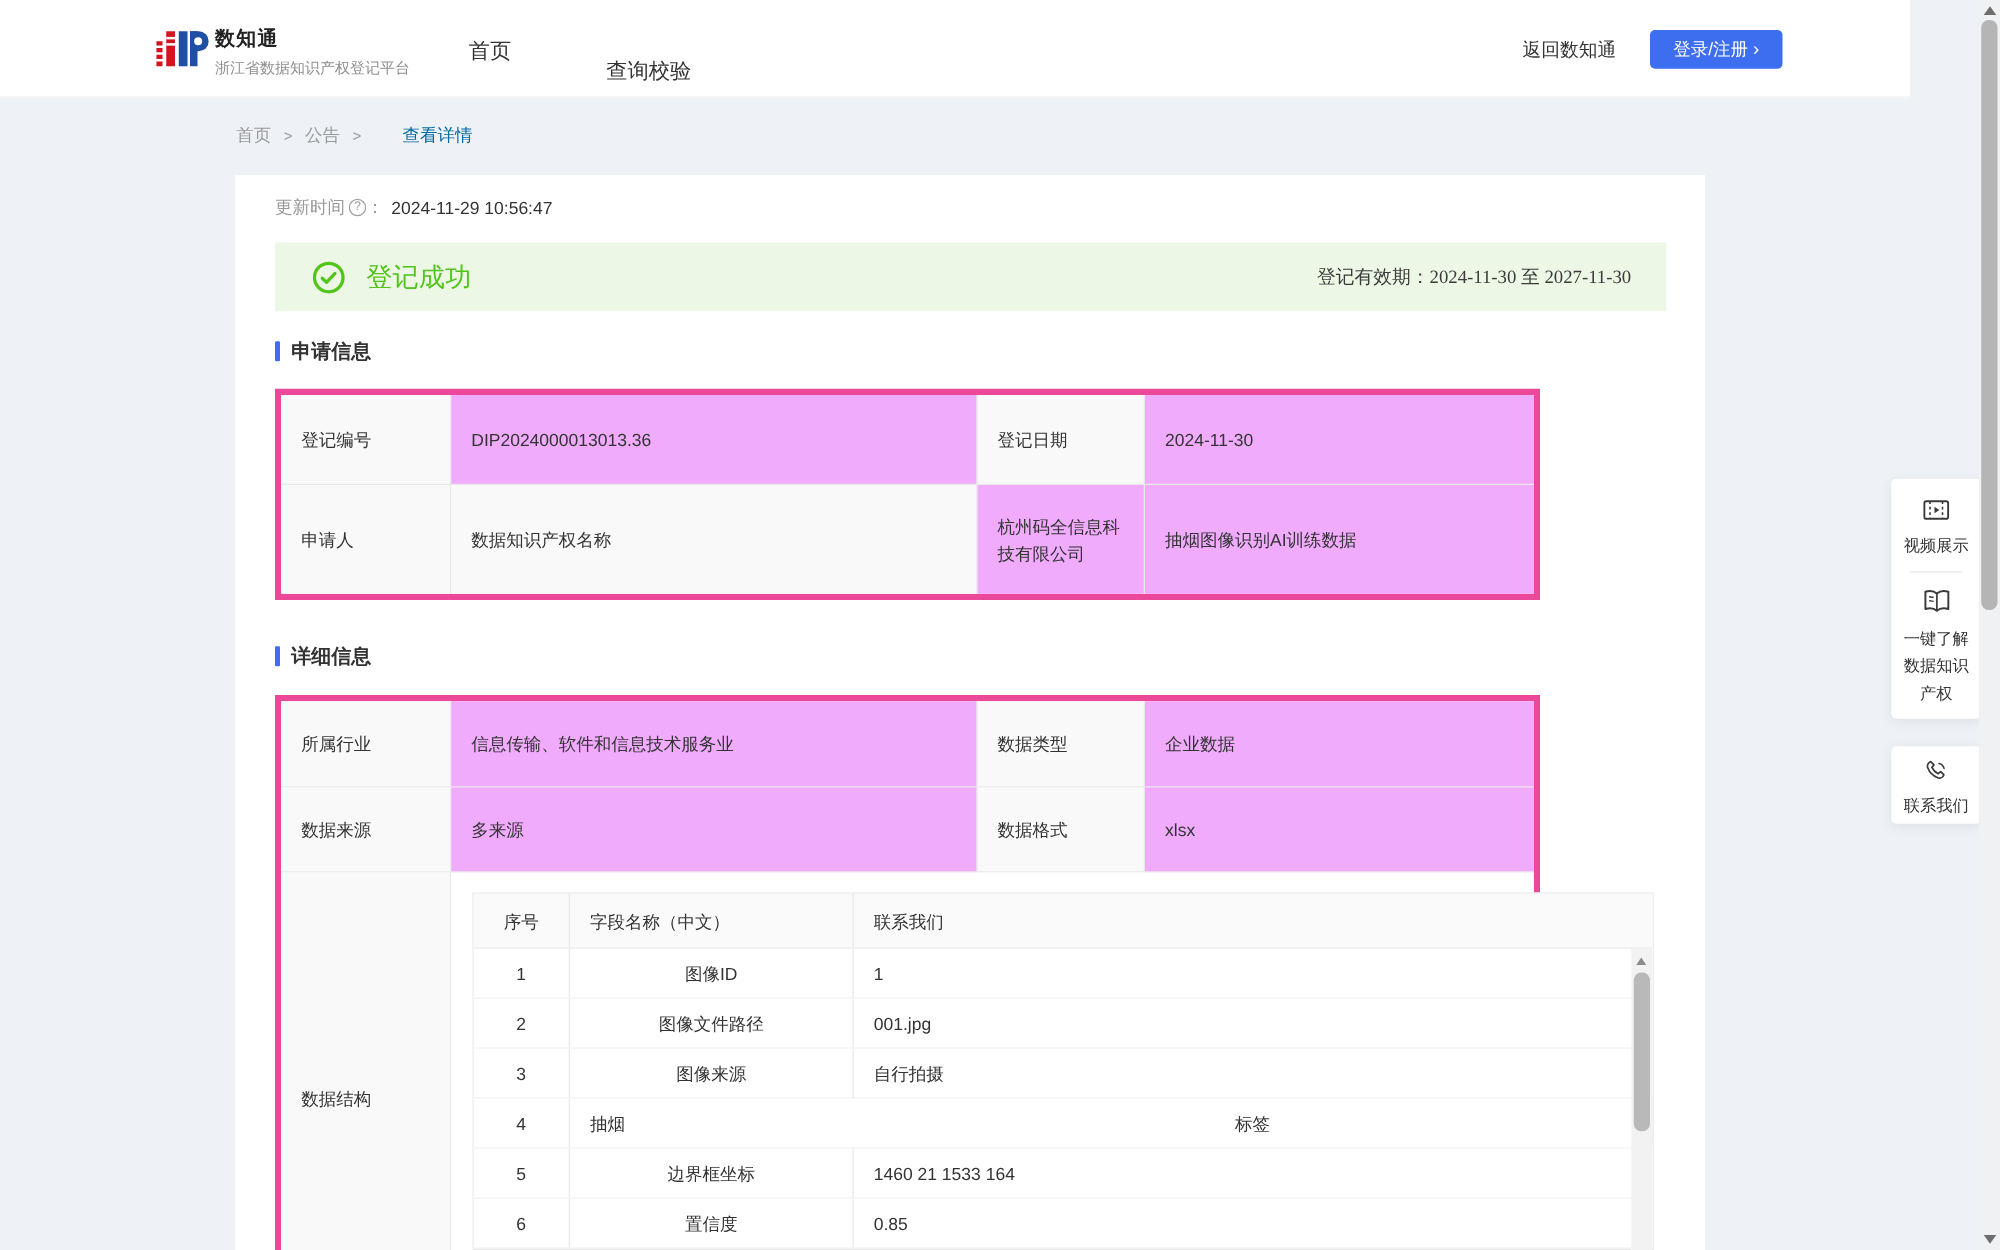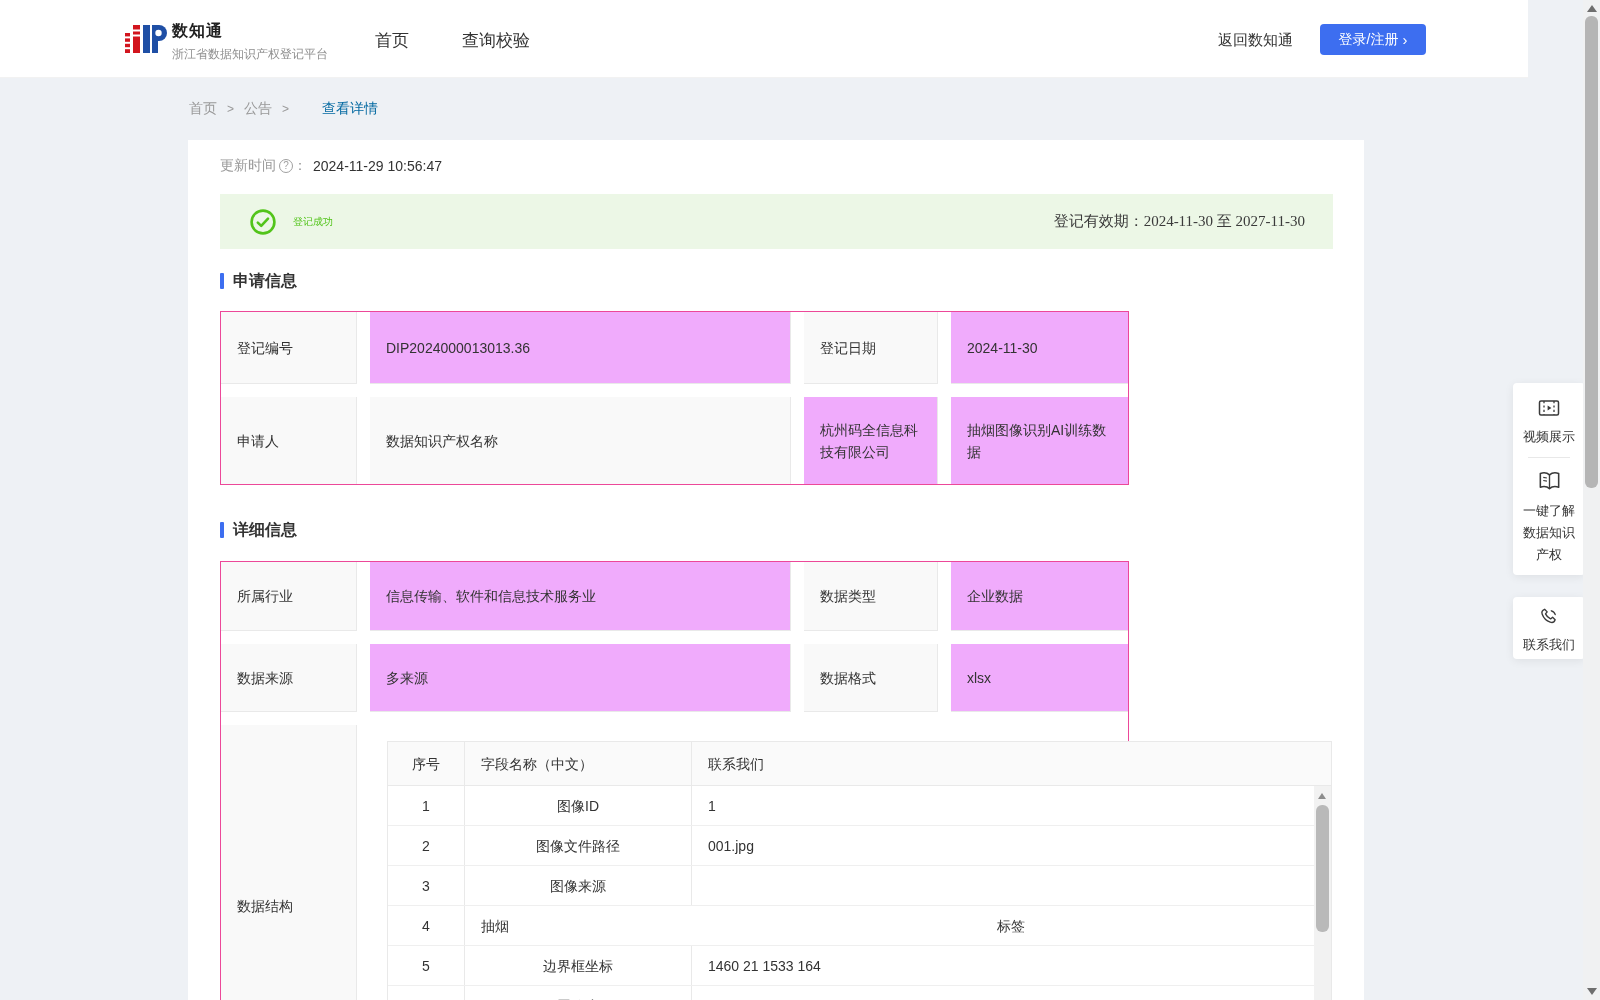--- a/index.html
+++ b/index.html
@@ -12,21 +12,21 @@
   }
 
   
   .topbar { position:absolute; left:0; top:0; width:1528px; height:78px; background:#fff; border-bottom:1px solid #f2f2f2; }
   .logo-mark { position:absolute; left:125px; top:18px; width:42px; height:42px; }
   .brand { position:absolute; left:172px; top:21px; }
   .brand-name { font-size:16px; font-weight:bold; color:#222; letter-spacing:1px; }
   .brand-sub { font-size:12px; color:#8f8f8f; margin-top:4px; }
   .nav-item { position:absolute; top:29px; font-size:17px; color:#333; cursor:pointer; }
   .nav-home { left:375px; }
-  .nav-check { left:462px; }
+  .nav-check { left:485px;margin-top:16px; }
   .back-link { position:absolute; left:1218px; top:31px; font-size:15px; color:#333; cursor:pointer; }
   .login-btn {
     position:absolute; left:1320px; top:24px; width:106px; height:31px;
     background:#3D6EF0; color:#fff; border:none; border-radius:4px;
     font-size:14px; display:flex; align-items:center; justify-content:center; gap:4px;
     cursor:pointer; font-family:inherit;
   }
   .login-chevron { font-size:15px; line-height:1; margin-top:-1px; }
 
   
@@ -49,31 +49,31 @@
     margin-left:3px; cursor:pointer; flex:0 0 auto;
   }
   .update-colon { color:#999; margin-right:6px; }
   .update-value { color:#333; }
 
   
   .banner {
     margin-top:18px; height:55px; background:#ECF7E6;
     display:flex; align-items:center; padding:0 28px 0 30px;
   }
-  .banner-status { color:#52C41A; font-size:10px; margin-left:17px; }
+  .banner-status { color:#52C41A; font-size:21px; margin-left:17px; }
   .banner-validity { margin-left:auto; font-family:"Liberation Serif","DejaVu Serif",serif; font-size:15px; color:#3a3a3a; }
 
   
   .section-title { margin-top:22px; display:flex; align-items:center; gap:9px; height:20px; }
   .section-title.second { margin-top:35px; }
   .title-bar { width:4px; height:16px; background:#3D6EF0; border-radius:1px; }
   .title-text { font-size:16px; font-weight:600; color:#333; }
 
   
-  .kv-table { margin-top:20px; width:909px; border:1px solid #ec4899; display:grid; grid-template-columns:136px 421px 134px 1fr;gap:13px; }
+  .kv-table { margin-top:20px; width:1012px; border:5px solid #ec4899; display:grid; grid-template-columns:136px 421px 134px 1fr; }
   .kv-table.second { margin-top:21px; border-bottom:none; }
   .kv-cell { display:flex; align-items:center; padding:10px 16px; font-size:14px; line-height:22px; border-right:1px solid #e9e9e9; border-bottom:1px solid #e9e9e9; }
   .kv-label { background:#f9f9f9; color:#333; }
   .kv-value { background:#f0abfc; color:#333; }
   .kv-cell.no-r { border-right:none; }
   .kv-cell.no-b { border-bottom:none; }
   .h72 { height:72px; } .h87 { height:87px; } .h69 { height:69px; } .h68 { height:68px; }
 
   
   .struct-label { height:362px; border-bottom:none; }
@@ -231,20 +231,21 @@
           <div class="in-cell in-c3">1</div>
         </div>
         <div class="in-row in-body">
           <div class="in-cell in-c1">2</div>
           <div class="in-cell in-c2">图像文件路径</div>
           <div class="in-cell in-c3">001.jpg</div>
         </div>
         <div class="in-row in-body">
           <div class="in-cell in-c1">3</div>
           <div class="in-cell in-c2">图像来源</div>
+          <div class="in-cell in-c3">自行拍摄</div>
         </div>
         <div class="in-row in-body">
           <div class="in-cell in-c1">4</div>
           <div class="in-cell in-c3">抽烟</div>
           <div class="in-cell in-c2">标签</div>
         </div>
         <div class="in-row in-body">
           <div class="in-cell in-c1">5</div>
           <div class="in-cell in-c2">边界框坐标</div>
           <div class="in-cell in-c3">1460 21 1533 164</div>

